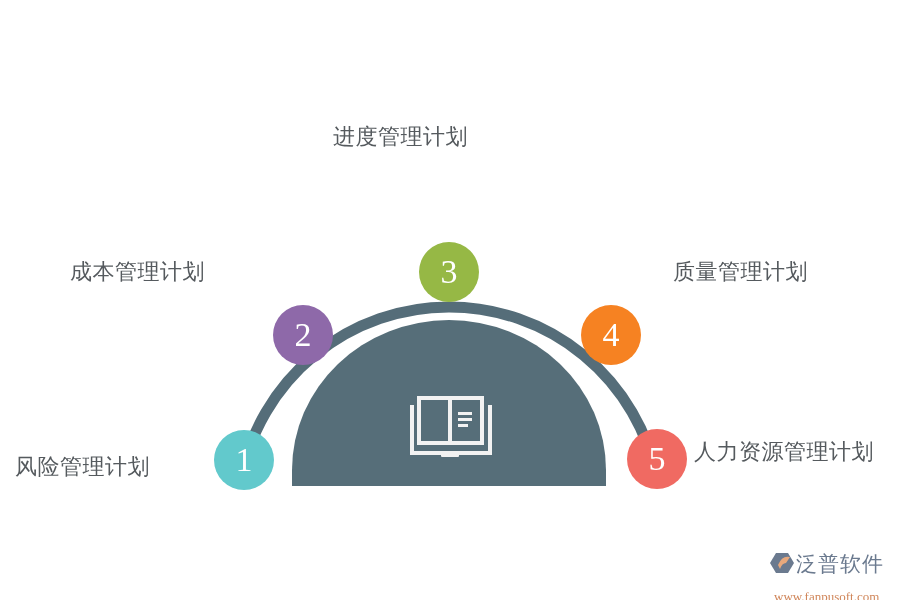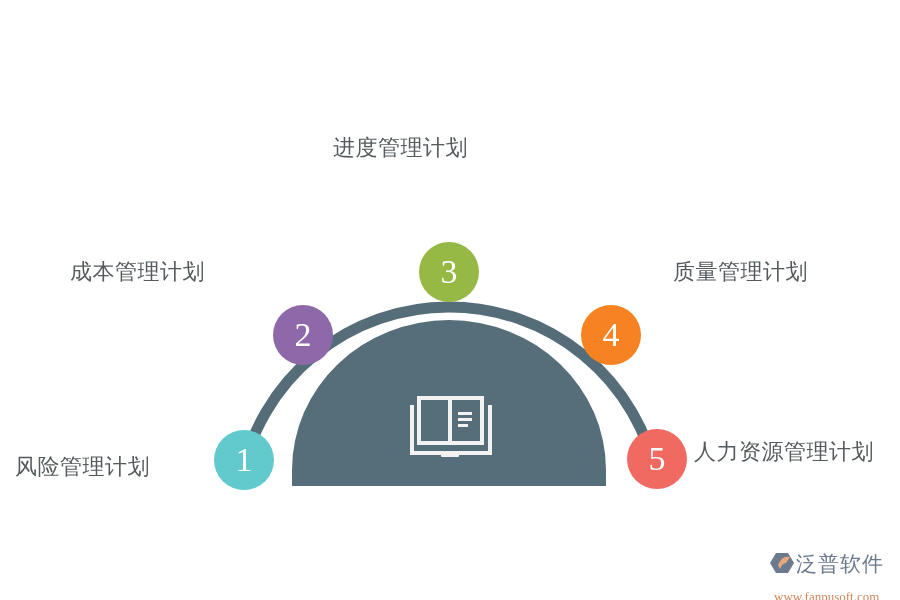--- a/index.html
+++ b/index.html
@@ -52,21 +52,21 @@
   </div>
   <div class="node" style="left:581px;top:305px;background:#f68222;">
     <span>4</span>
   </div>
   <div class="node" style="left:627px;top:429px;background:#f06a62;">
     <span>5</span>
   </div>
 
   <div class="label" style="left:70px;top:257px;">成本管理计划</div>
   <div class="label" style="left:15px;top:452px;">风险管理计划</div>
-  <div class="label" style="left:333px;top:122px;margin-top:11px;">进度管理计划</div>
+  <div class="label" style="left:333px;top:122px;">进度管理计划</div>
   <div class="label" style="left:694px;top:437px;">人力资源管理计划</div>
   <div class="label" style="left:673px;top:257px;">质量管理计划</div>
 
   <div class="logo">
     <svg width="24" height="24" style="position:absolute;left:0;top:1px">
       <polygon points="6,2 18,2 24,12 18,22 6,22 0,12" fill="#6b7a8f"></polygon>
       <path d="M 8 14 Q 12 4 20 6 L 16 12 Q 12 12 10 18 Z" fill="#e8a87c"></path>
     </svg>
     <span class="logo-name">泛普软件</span>
     <span class="logo-url">www.fanpusoft.com</span>

